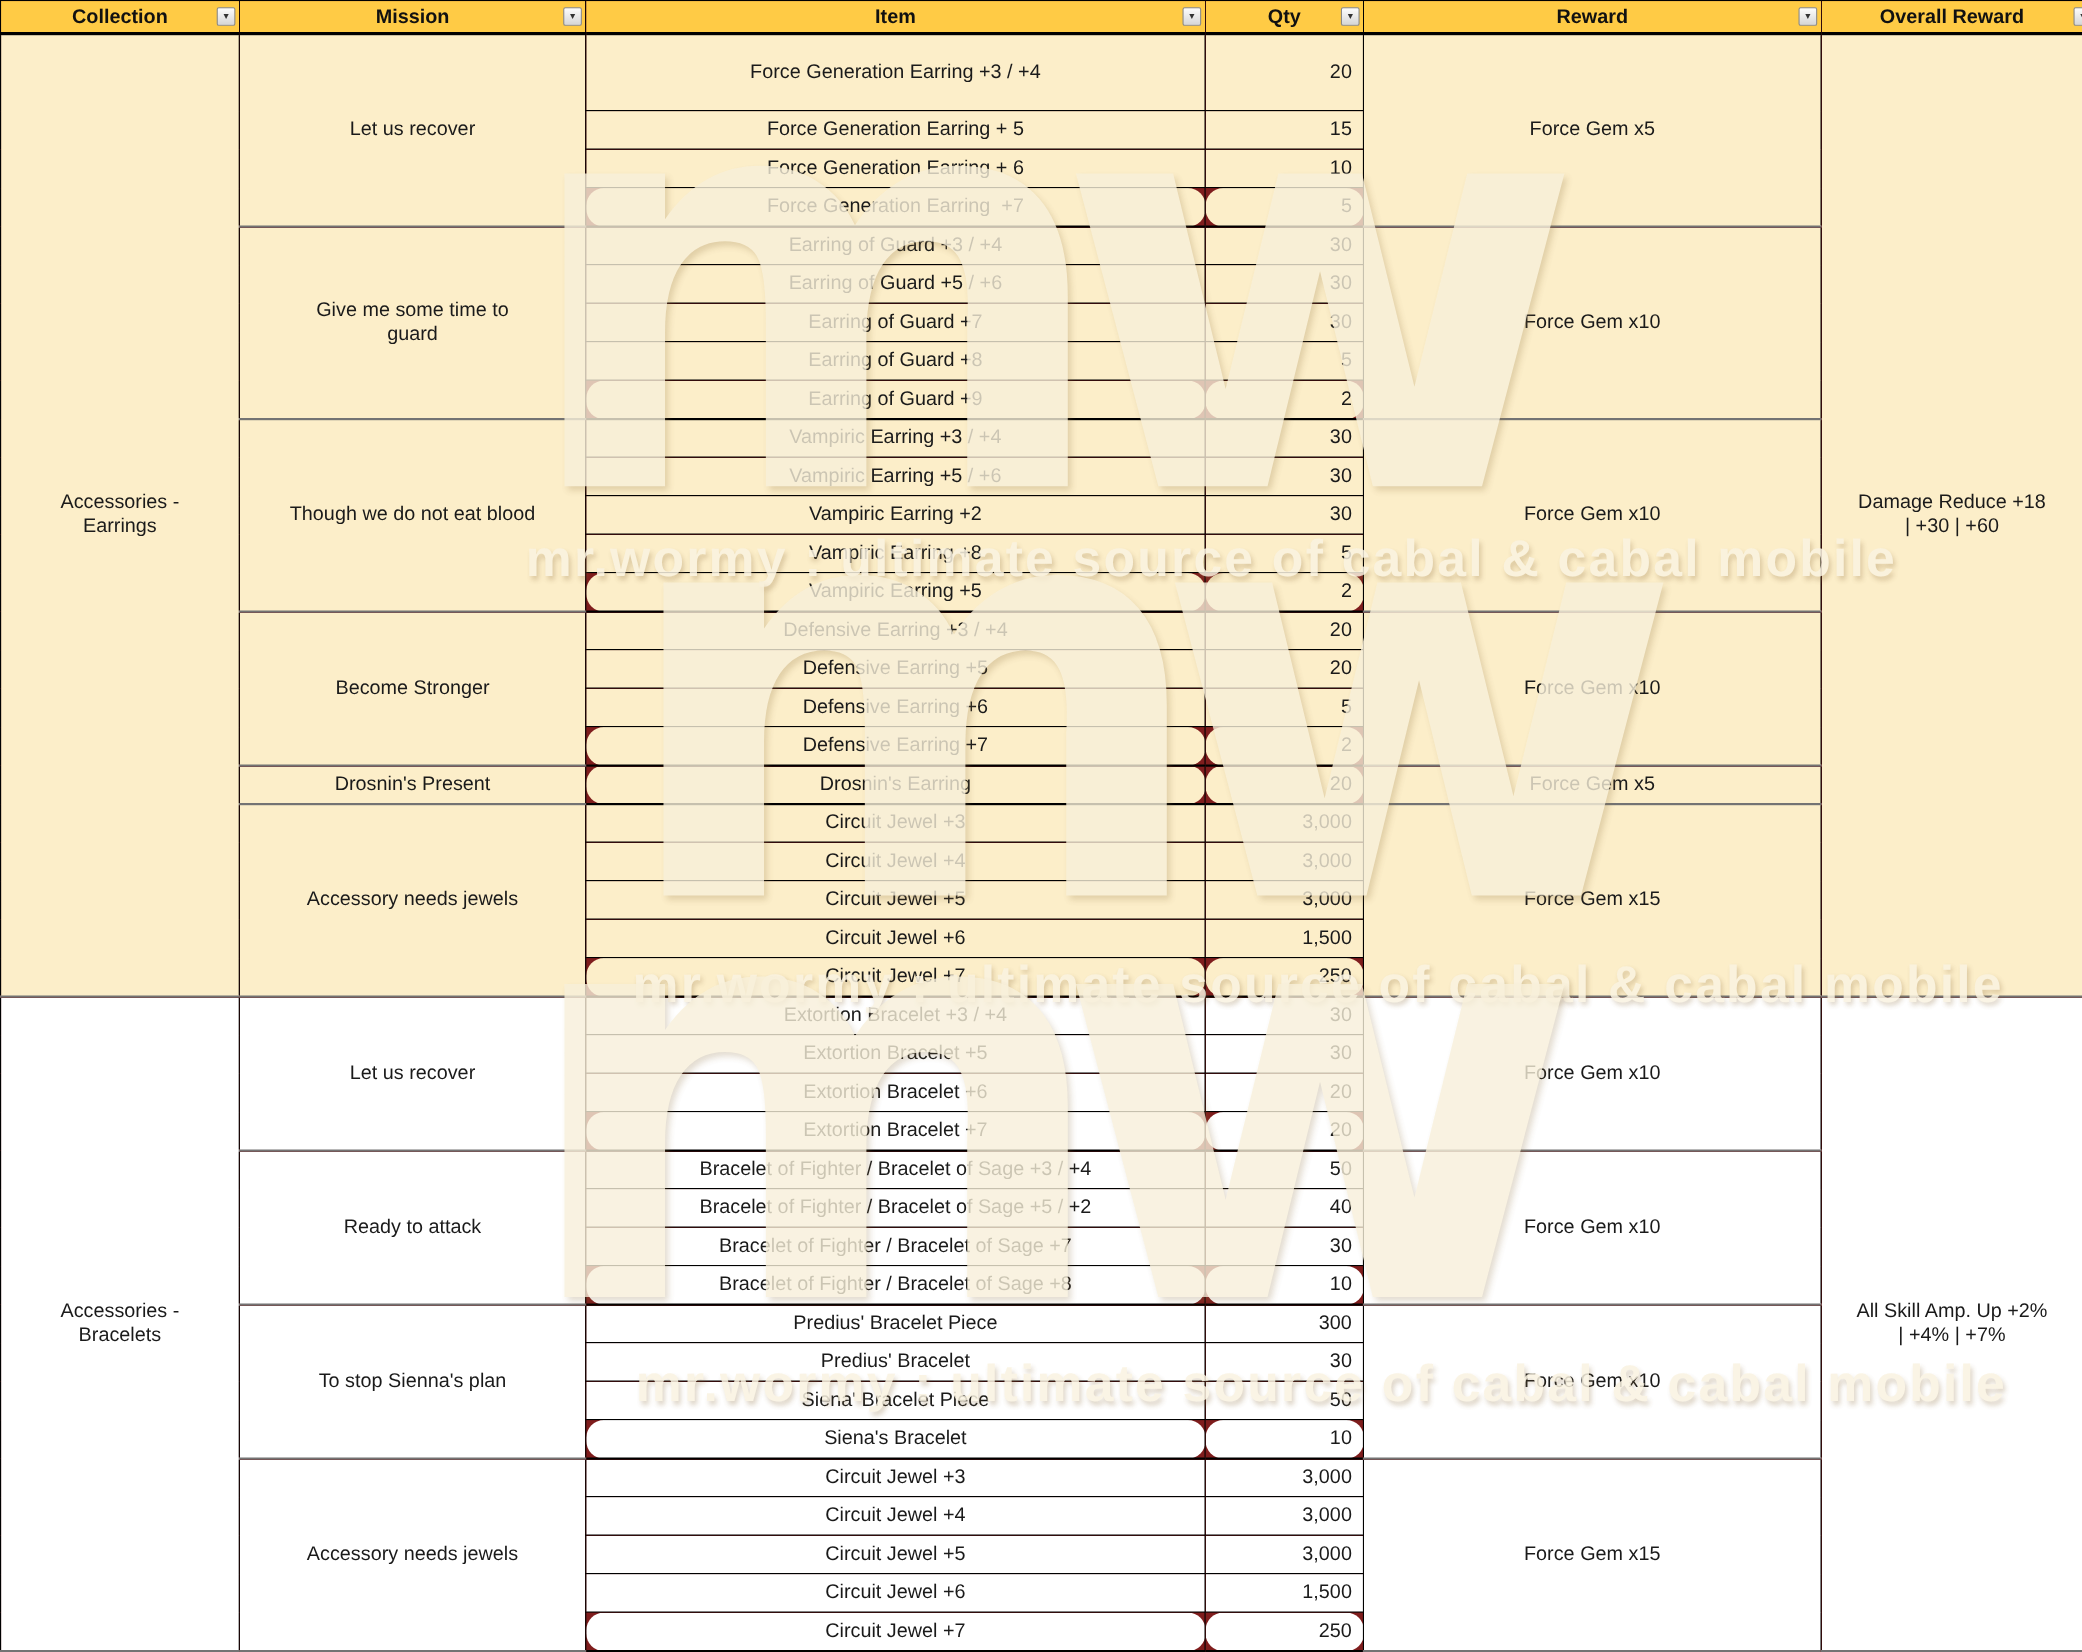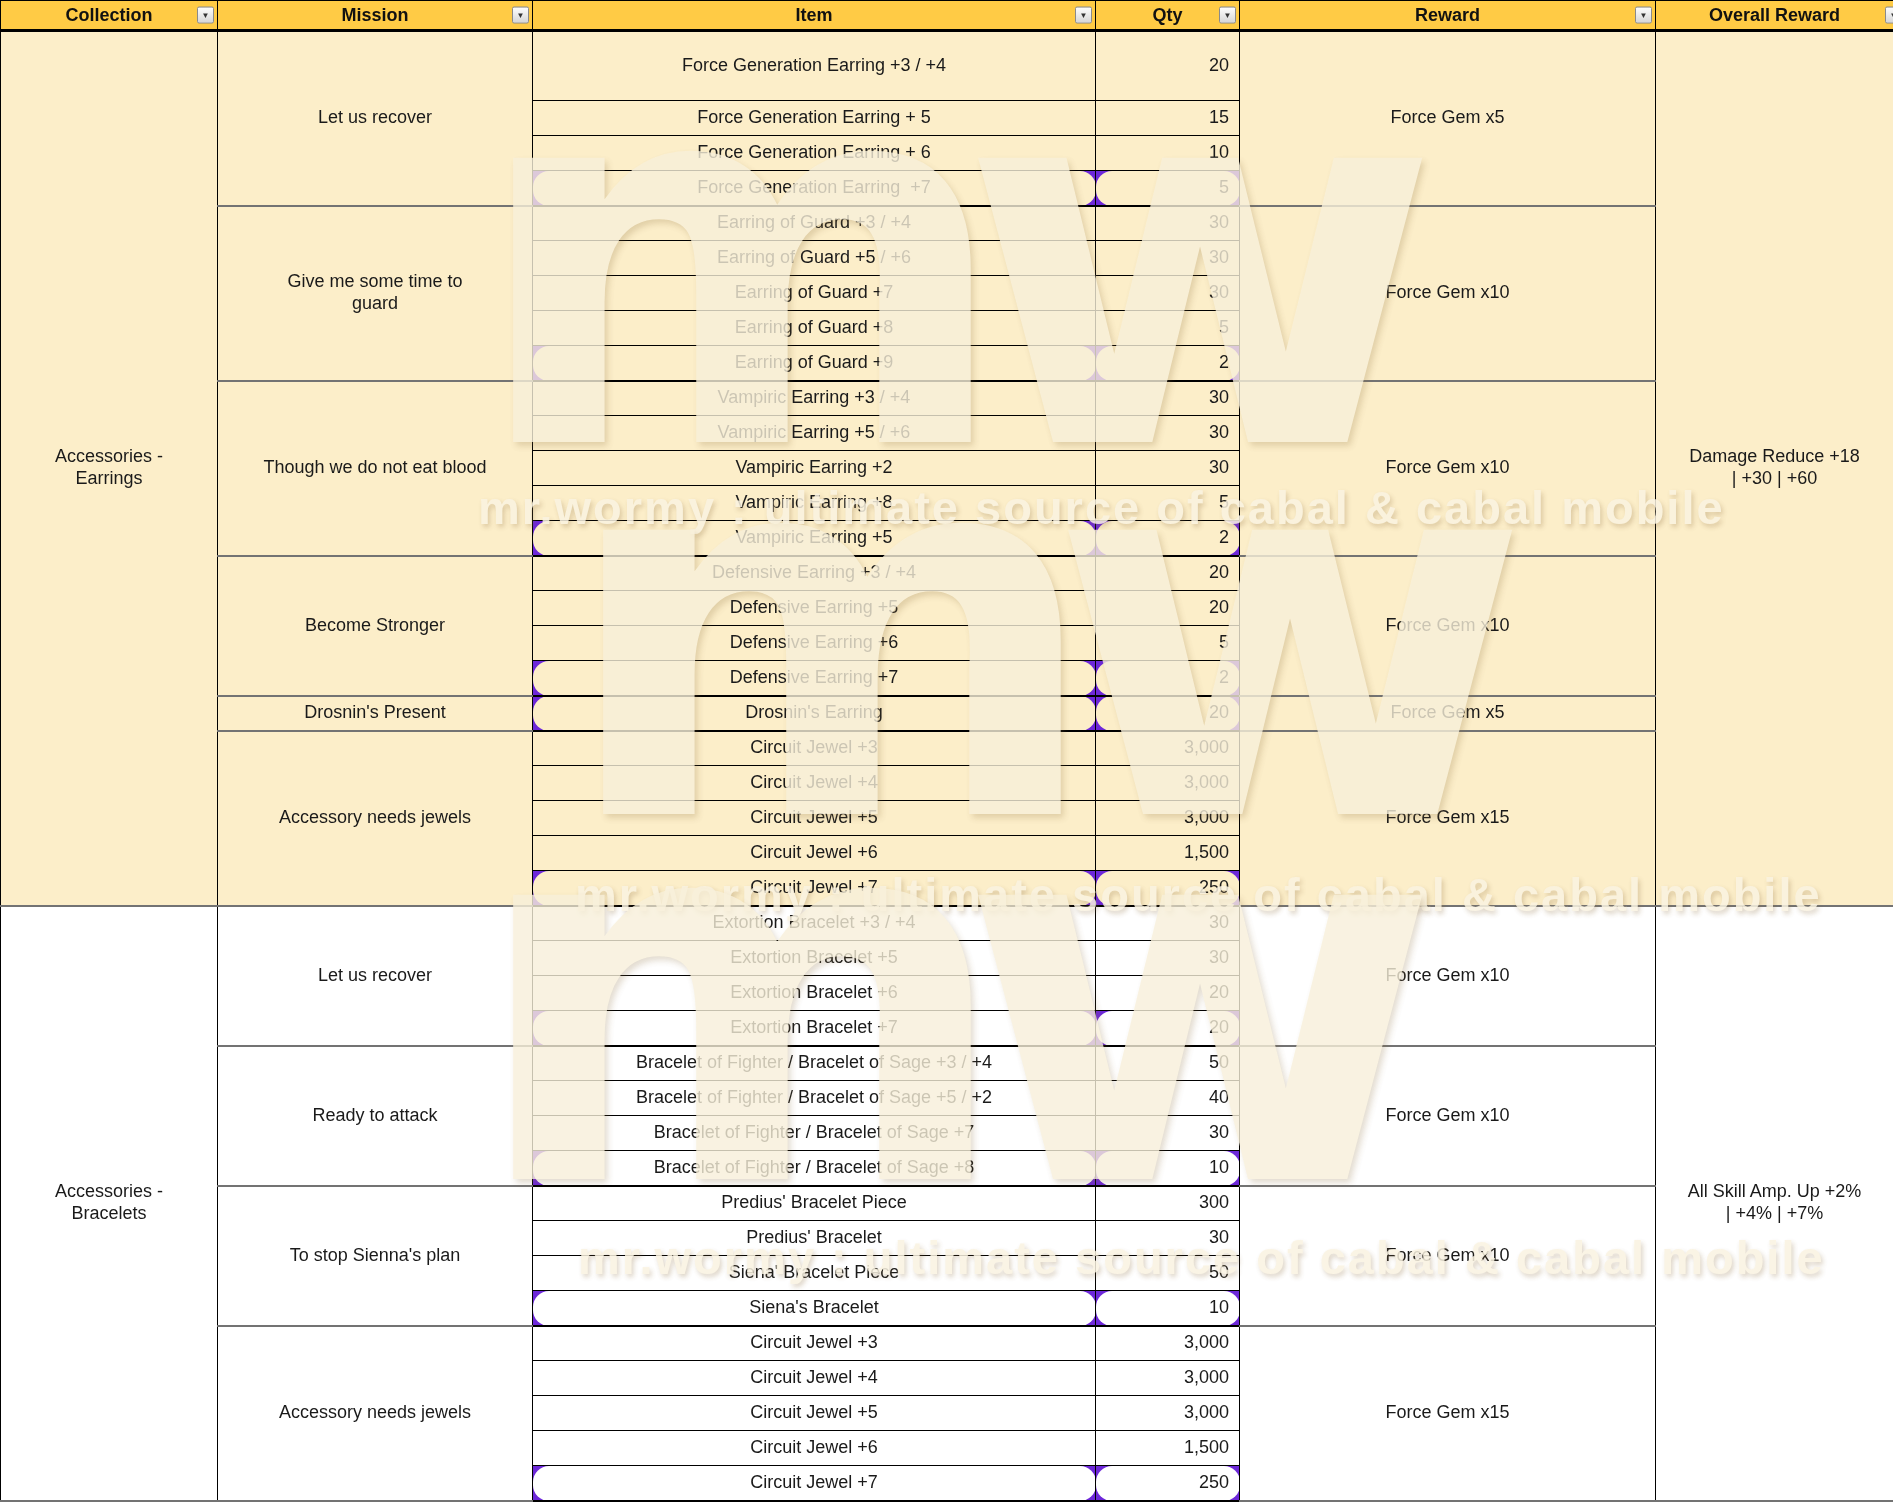--- a/index.html
+++ b/index.html
@@ -1,20 +1,20 @@
 <!DOCTYPE html>
 <html><head>
 <meta charset="utf-8">
 <style>
   html,body{margin:0;padding:0;background:#fff;}
   .sheet{
     position:relative;
     width:1893px;height:1502px;
     overflow:hidden;
-    background:#6d28d9;
+    background:#7f1d1d;
     font-family:"Liberation Sans", sans-serif;
   }
   table{
     border-collapse:collapse;
     table-layout:fixed;
     width:1893px;
   }
   th,td{
     border:1px solid #000;
     overflow:hidden;

